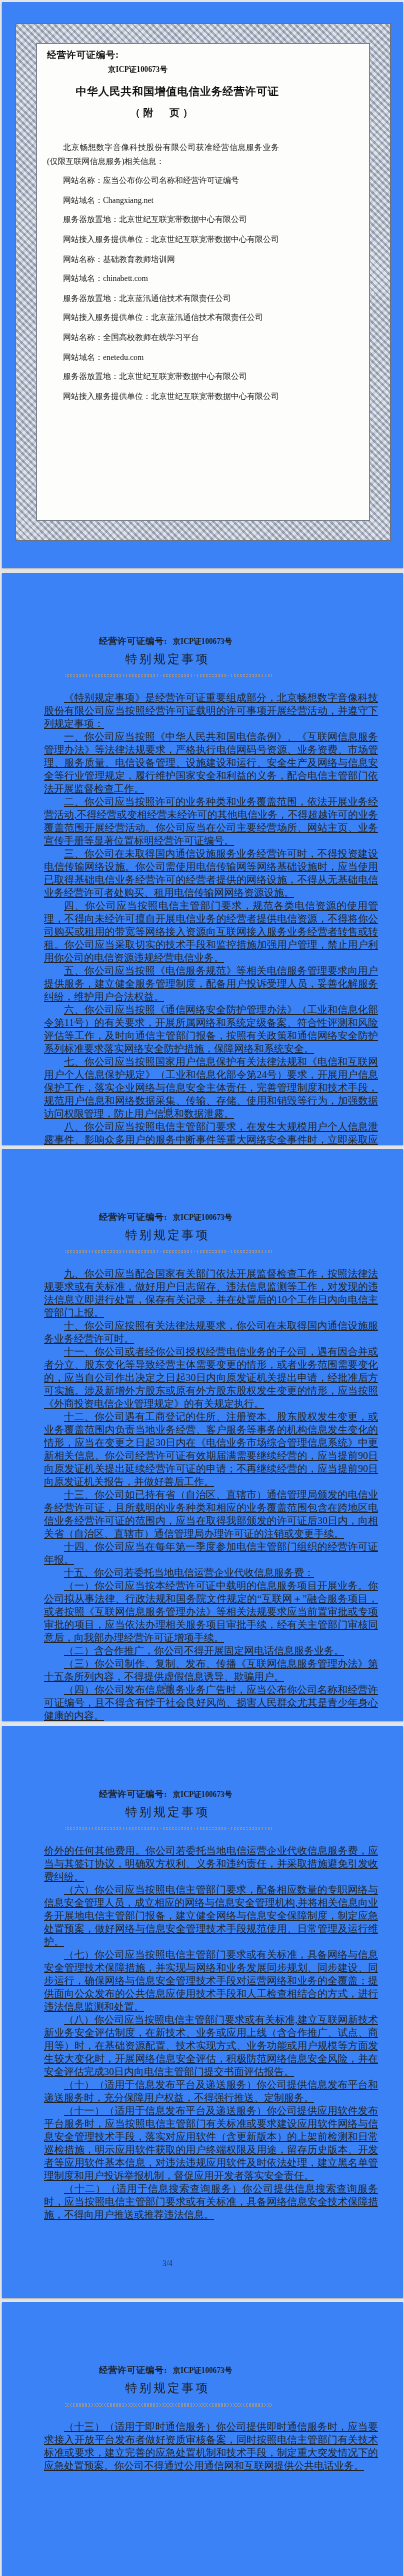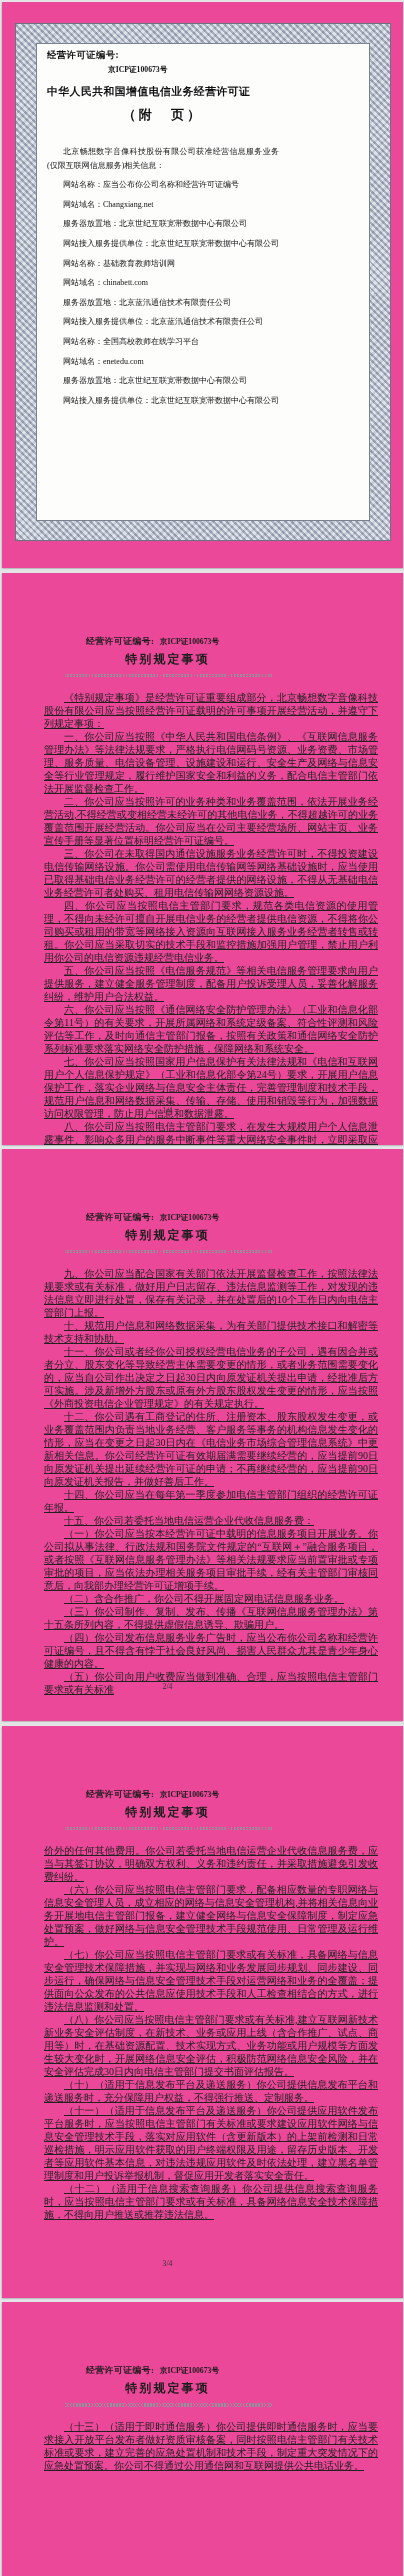--- a/index.html
+++ b/index.html
@@ -6,21 +6,21 @@
   body{
     width:405px;
     background:#e3e4e6;
     font-family:"Liberation Serif","DejaVu Serif",serif;
     color:#1c1c1c;
   }
   .page{
     width:401px;
     margin:0 auto;
     position:relative;
-    background:#ec4899;
+    background:#3b82f6;
     box-shadow:0 0.5px 1.5px rgba(0,0,0,.45);
     overflow:hidden;
   }
   
   .cpage{height:566px;margin-top:2.1px;}
   .cframe{
     position:absolute;top:20.6px;left:13.4px;right:12.4px;bottom:27px;
     border:0.5px solid #6b7280;
     background:
       repeating-linear-gradient(45deg, rgba(116,126,148,.45) 0 2.1px, rgba(236,239,243,.45) 2.1px 4.6px),
@@ -32,37 +32,37 @@
     border:0.5px solid #7a8290;
   }
   .ccontent{
     position:absolute;top:47px;left:45px;width:232px;
     color:#111;
   }
   .cno-label{font-size:9.3px;font-weight:bold;letter-spacing:0.5px;}
   .cno-value{font-size:7.7px;margin:3.1px 0 0 61px;font-weight:bold;}
   .ctitle{
     margin:10.3px 0 0 0;
-    font-size:10.8px;font-weight:bold;text-align:left;letter-spacing:0.5px;
+    font-size:10.8px;font-weight:bold;text-align:right;letter-spacing:0.5px;
   }
   .csub{
     margin-top:6.2px;
-    font-size:13px;font-weight:bold;text-align:center;letter-spacing:3.1px;
+    font-size:10px;font-weight:bold;text-align:center;letter-spacing:3.1px;
   }
   .cbody{margin-top:21.6px;font-size:8px;line-height:13.4px;}
   .cintro{margin:0;text-indent:2em;text-align:justify;}
   .cline{margin:6.2px 0 0 0;text-indent:2em;text-align:justify;}
   
   .spage{height:572px;margin-top:4.6px;}
-  .phdr{position:absolute;top:63px;left:58px;white-space:nowrap;padding-left:26px;}
+  .phdr{position:absolute;top:63px;left:71px;white-space:nowrap;padding-left:26px;}
   .plabel{font-size:8.8px;font-weight:bold;letter-spacing:0.5px;}
   .pno{font-size:7.7px;font-weight:bold;margin-left:5.2px;}
   .stitle{
     position:absolute;top:78px;left:42px;width:247px;margin:0;
-    font-size:12px;font-weight:bold;text-align:center;letter-spacing:2.1px;
+    font-size:12px;font-weight:normal;text-align:center;letter-spacing:2.1px;
   }
   .zigzag{
     position:absolute;top:101px;left:63px;width:207px;height:3.1px;
     background:
       repeating-linear-gradient(115deg,#8f949c 0 0.8px,transparent 0.8px 2.8px),
       repeating-linear-gradient(65deg,#8f949c 0 0.8px,transparent 0.8px 2.8px);
   }
   .sbody{
     position:absolute;top:118px;left:42px;width:334px;
     font-size:10px;line-height:13px;text-align:justify;color:#222;text-decoration:underline;
@@ -125,23 +125,24 @@
 </section>
 
 <section class="page spage">
   <div class="phdr">
     <span class="plabel">经营许可证编号:</span><span class="pno">京ICP证100673号</span>
   </div>
   <h2 class="stitle">特别规定事项</h2>
   <div class="zigzag"></div>
   <div class="sbody">
     <p class="para">九、你公司应当配合国家有关部门依法开展监督检查工作，按照法律法规要求或有关标准，做好用户日志留存、违法信息监测等工作，对发现的违法信息立即进行处置，保存有关记录，并在处置后的10个工作日内向电信主管部门上报。</p>
-    <p class="para">十、规范用户信息和网络数据采集，为有关部门提供技术接口和解密等技术支持和协助。</p>
+    <p class="para">十、你公司应按照有关法律法规要求，你公司在未取得国内通信设施服务业务经营许可时。</p>
     <p class="para">十一、你公司或者经你公司授权经营电信业务的子公司，遇有因合并或者分立、股东变化等导致经营主体需要变更的情形，或者业务范围需要变化的，应当自公司作出决定之日起30日内向原发证机关提出申请，经批准后方可实施。涉及新增外方股东或原有外方股东股权发生变更的情形，应当按照《外商投资电信企业管理规定》的有关规定执行。</p>
     <p class="para">十二、你公司遇有工商登记的住所、注册资本、股东股权发生变更，或业务覆盖范围内负责当地业务经营、客户服务等事务的机构信息发生变化的情形，应当在变更之日起30日内在《电信业务市场综合管理信息系统》中更新相关信息。你公司经营许可证有效期届满需要继续经营的，应当提前90日向原发证机关提出延续经营许可证的申请；不再继续经营的，应当提前90日向原发证机关报告，并做好善后工作。</p>
+    <p class="para">十三、你公司如已持有省（自治区、直辖市）通信管理局颁发的电信业务经营许可证，且所载明的业务种类和相应的业务覆盖范围包含在跨地区电信业务经营许可证的范围内，应当在取得我部颁发的许可证后30日内，向相关省（自治区、直辖市）通信管理局办理许可证的注销或变更手续。</p>
     <p class="para">十四、你公司应当在每年第一季度参加电信主管部门组织的经营许可证年报。</p>
     <p class="para">十五、你公司若委托当地电信运营企业代收信息服务费：</p>
     <p class="para">（一）你公司应当按本经营许可证中载明的信息服务项目开展业务。你公司拟从事法律、行政法规和国务院文件规定的“互联网＋”融合服务项目，或者按照《互联网信息服务管理办法》等相关法规要求应当前置审批或专项审批的项目，应当依法办理相关服务项目审批手续，经有关主管部门审核同意后，向我部办理经营许可证增项手续。</p>
     <p class="para">（二）含合作推广，你公司不得开展固定网电话信息服务业务。</p>
     <p class="para">（三）你公司制作、复制、发布、传播《互联网信息服务管理办法》第十五条所列内容，不得提供虚假信息诱导、欺骗用户。</p>
     <p class="para">（四）你公司发布信息服务业务广告时，应当公布你公司名称和经营许可证编号，且不得含有悖于社会良好风尚、损害人民群众尤其是青少年身心健康的内容。</p>
     <p class="para">（五）你公司向用户收费应当做到准确、合理，应当按照电信主管部门要求或有关标准</p>
   </div>
   <div class="pnum">2/4</div>
 </section>

